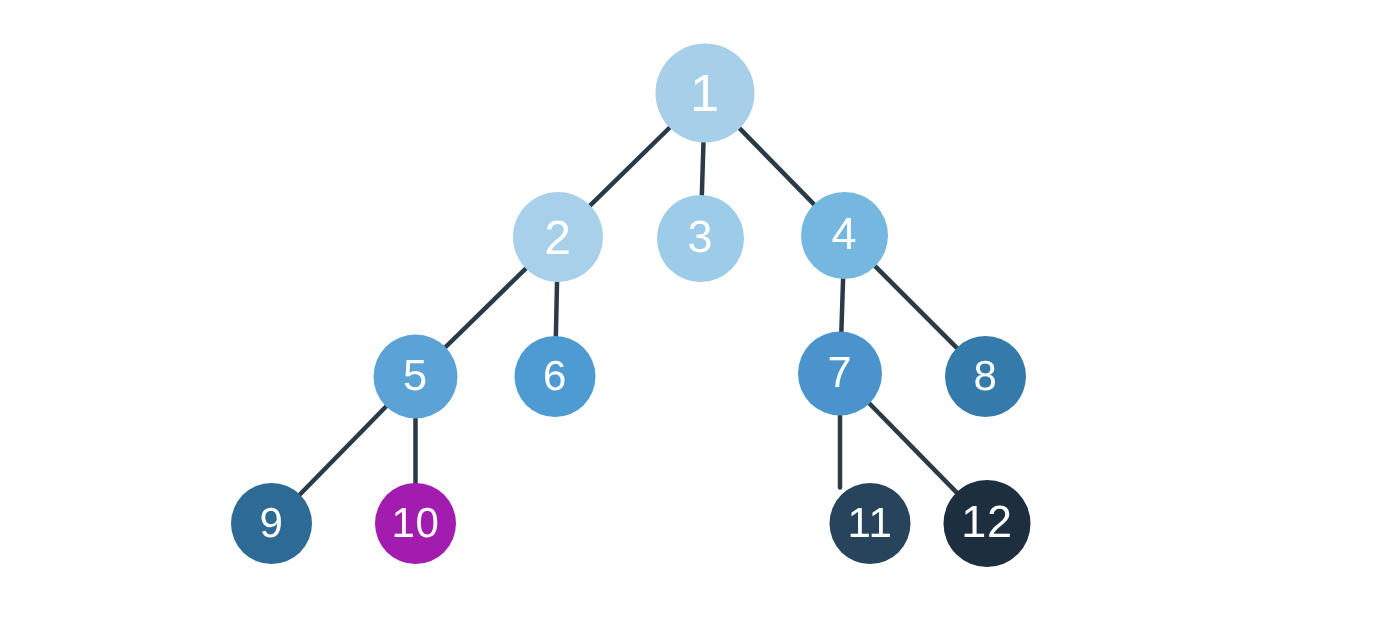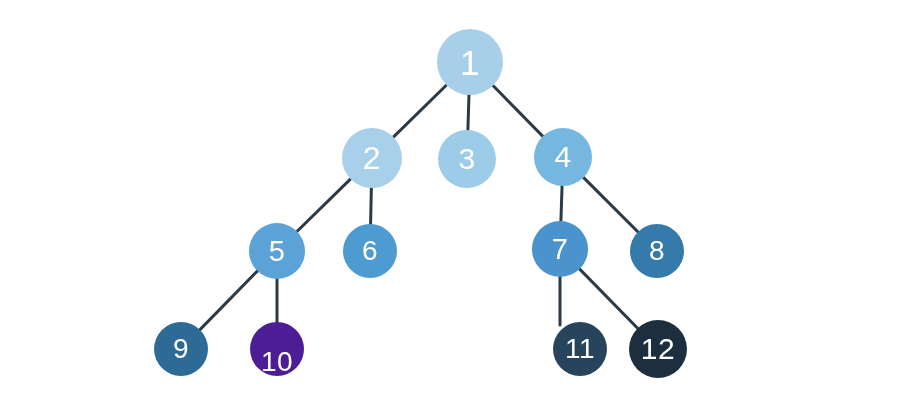--- a/index.html
+++ b/index.html
@@ -86,21 +86,21 @@
       </div>
       <div class="tree-node" style="left: 532px; top: 221px; width: 56px; height: 56px; background: rgb(74, 147, 204);">
         <span class="node-label" style="font-size: 29px; color: rgb(255, 255, 255);">7</span>
       </div>
       <div class="tree-node" style="left: 630px; top: 224px; width: 54px; height: 54px; background: rgb(52, 122, 171);">
         <span class="node-label" style="font-size: 28px; color: rgb(255, 255, 255);">8</span>
       </div>
       <div class="tree-node" style="left: 154px; top: 322px; width: 54px; height: 54px; background: rgb(45, 107, 150);">
         <span class="node-label" style="font-size: 28px; color: rgb(255, 255, 255);">9</span>
       </div>
-      <div class="tree-node" style="left: 250px; top: 322px; width: 54px; height: 54px; background: #4c1d95; align-items: flex-end;">
+      <div class="tree-node" style="left: 250px; top: 322px; width: 54px; height: 54px; background: #a21caf;">
         <span class="node-label" style="font-size: 28px; color: rgb(255, 255, 255);">10</span>
       </div>
       <div class="tree-node" style="left: 553px; top: 322px; width: 54px; height: 54px; background: rgb(39, 68, 92);">
         <span class="node-label" style="font-size: 28px; color: rgb(255, 255, 255);">11</span>
       </div>
       <div class="tree-node" style="left: 629px; top: 320px; width: 58px; height: 58px; background: rgb(29, 47, 63); text-align: right;">
         <span class="node-label" style="font-size: 30px; color: rgb(255, 255, 255);">12</span>
       </div>
     </div>
 </div>

